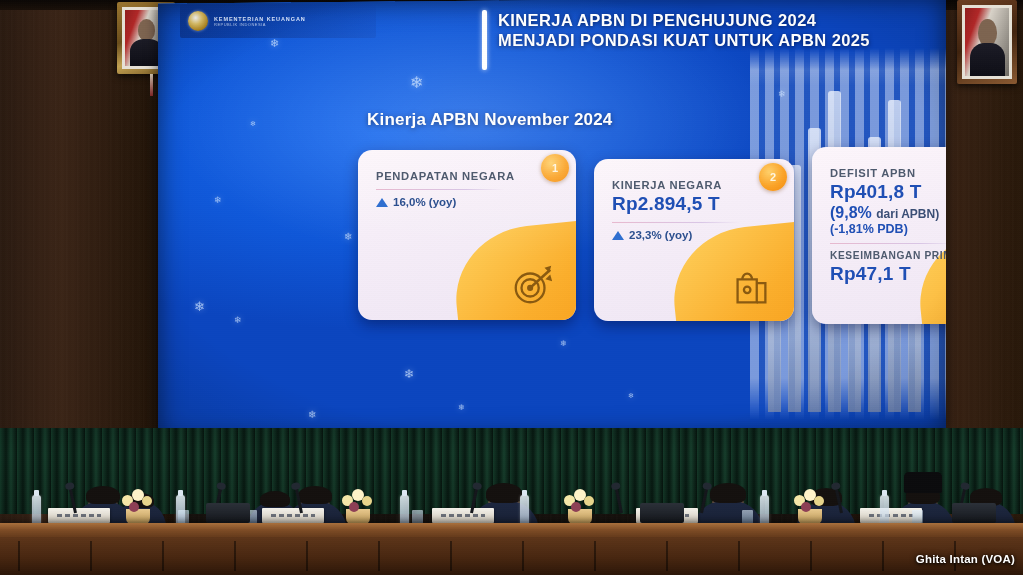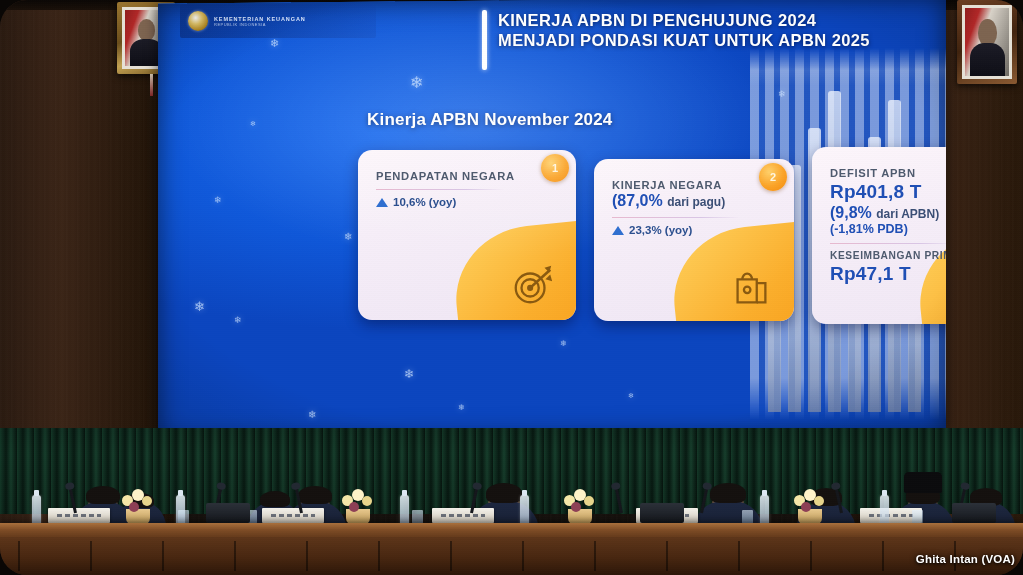--- a/index.html
+++ b/index.html
@@ -1,21 +1,21 @@
 <!DOCTYPE html>
 <html><head>
 <meta charset="utf-8">
 <style>
   * { margin:0; padding:0; box-sizing:border-box; }
   html,body { width:1023px; height:575px; overflow:hidden; background:#0a0705;
               font-family:"Liberation Sans", sans-serif; }
 
   
   .photo { position:relative; width:1023px; height:575px; overflow:hidden;
-           background:#120c08;border-radius:27px; }
+           background:#120c08; }
 
   
   .wall { position:absolute; inset:0;
           background:
             linear-gradient(90deg,#2a1a10 0%,#3a2416 6%,#241509 14%,#1a0f07 17%,
                             #15100c 18%, #15100c 82%,
                             #1d1108 84%,#3a2314 92%,#271709 100%);
   }
   .wall-grain { position:absolute; inset:0; opacity:.5;
         background:repeating-linear-gradient(90deg,
@@ -295,40 +295,37 @@
 
     <div class="cards">
 
       <div class="card" id="card1">
         <div class="swoosh"></div>
         <div class="badge">1</div>
         <div class="c-label">PENDAPATAN NEGARA</div>
         <div class="c-rule"></div>
         <div class="c-yoy">
           <span class="tri"></span>
-          <span>10,6% (yoy)</span>
+          <span>16,0% (yoy)</span>
         </div>
         <svg class="ico" viewBox="0 0 48 48" fill="none" stroke="currentColor" stroke-width="2.4">
           <circle cx="21" cy="27" r="15"></circle>
               <circle cx="21" cy="27" r="9"></circle>
               <circle cx="21" cy="27" r="3.2" fill="currentColor" stroke="none"></circle>
           <path d="M21 27 L42 8" stroke-width="2.8"></path>
           <path d="M36 6 l7 -2 -2 7 z" fill="currentColor" stroke="none"></path>
           <path d="M42 13 l2 7 -7 -2 z" fill="currentColor" stroke="none"></path>
         </svg>
       </div>
 
       <div class="card" id="card2">
         <div class="swoosh"></div>
         <div class="badge">2</div>
         <div class="c-label">KINERJA NEGARA</div>
-        <div class="c-pct">
-          <span>(87,0%</span>
-          <small>dari pagu)</small>
-        </div>
+        <div class="c-value">Rp2.894,5 T</div>
         <div class="c-rule"></div>
         <div class="c-yoy">
           <span class="tri"></span>
           <span>23,3% (yoy)</span>
         </div>
         <svg class="ico" viewBox="0 0 48 48" fill="none" stroke="currentColor" stroke-width="2.4">
           <path d="M10 17 h20 v24 h-20 z"></path>
           <path d="M15 17 a5 6 0 0 1 10 0"></path>
           <path d="M30 21 h9 v20 h-9"></path>
           <circle cx="20" cy="28" r="3.4"></circle>

